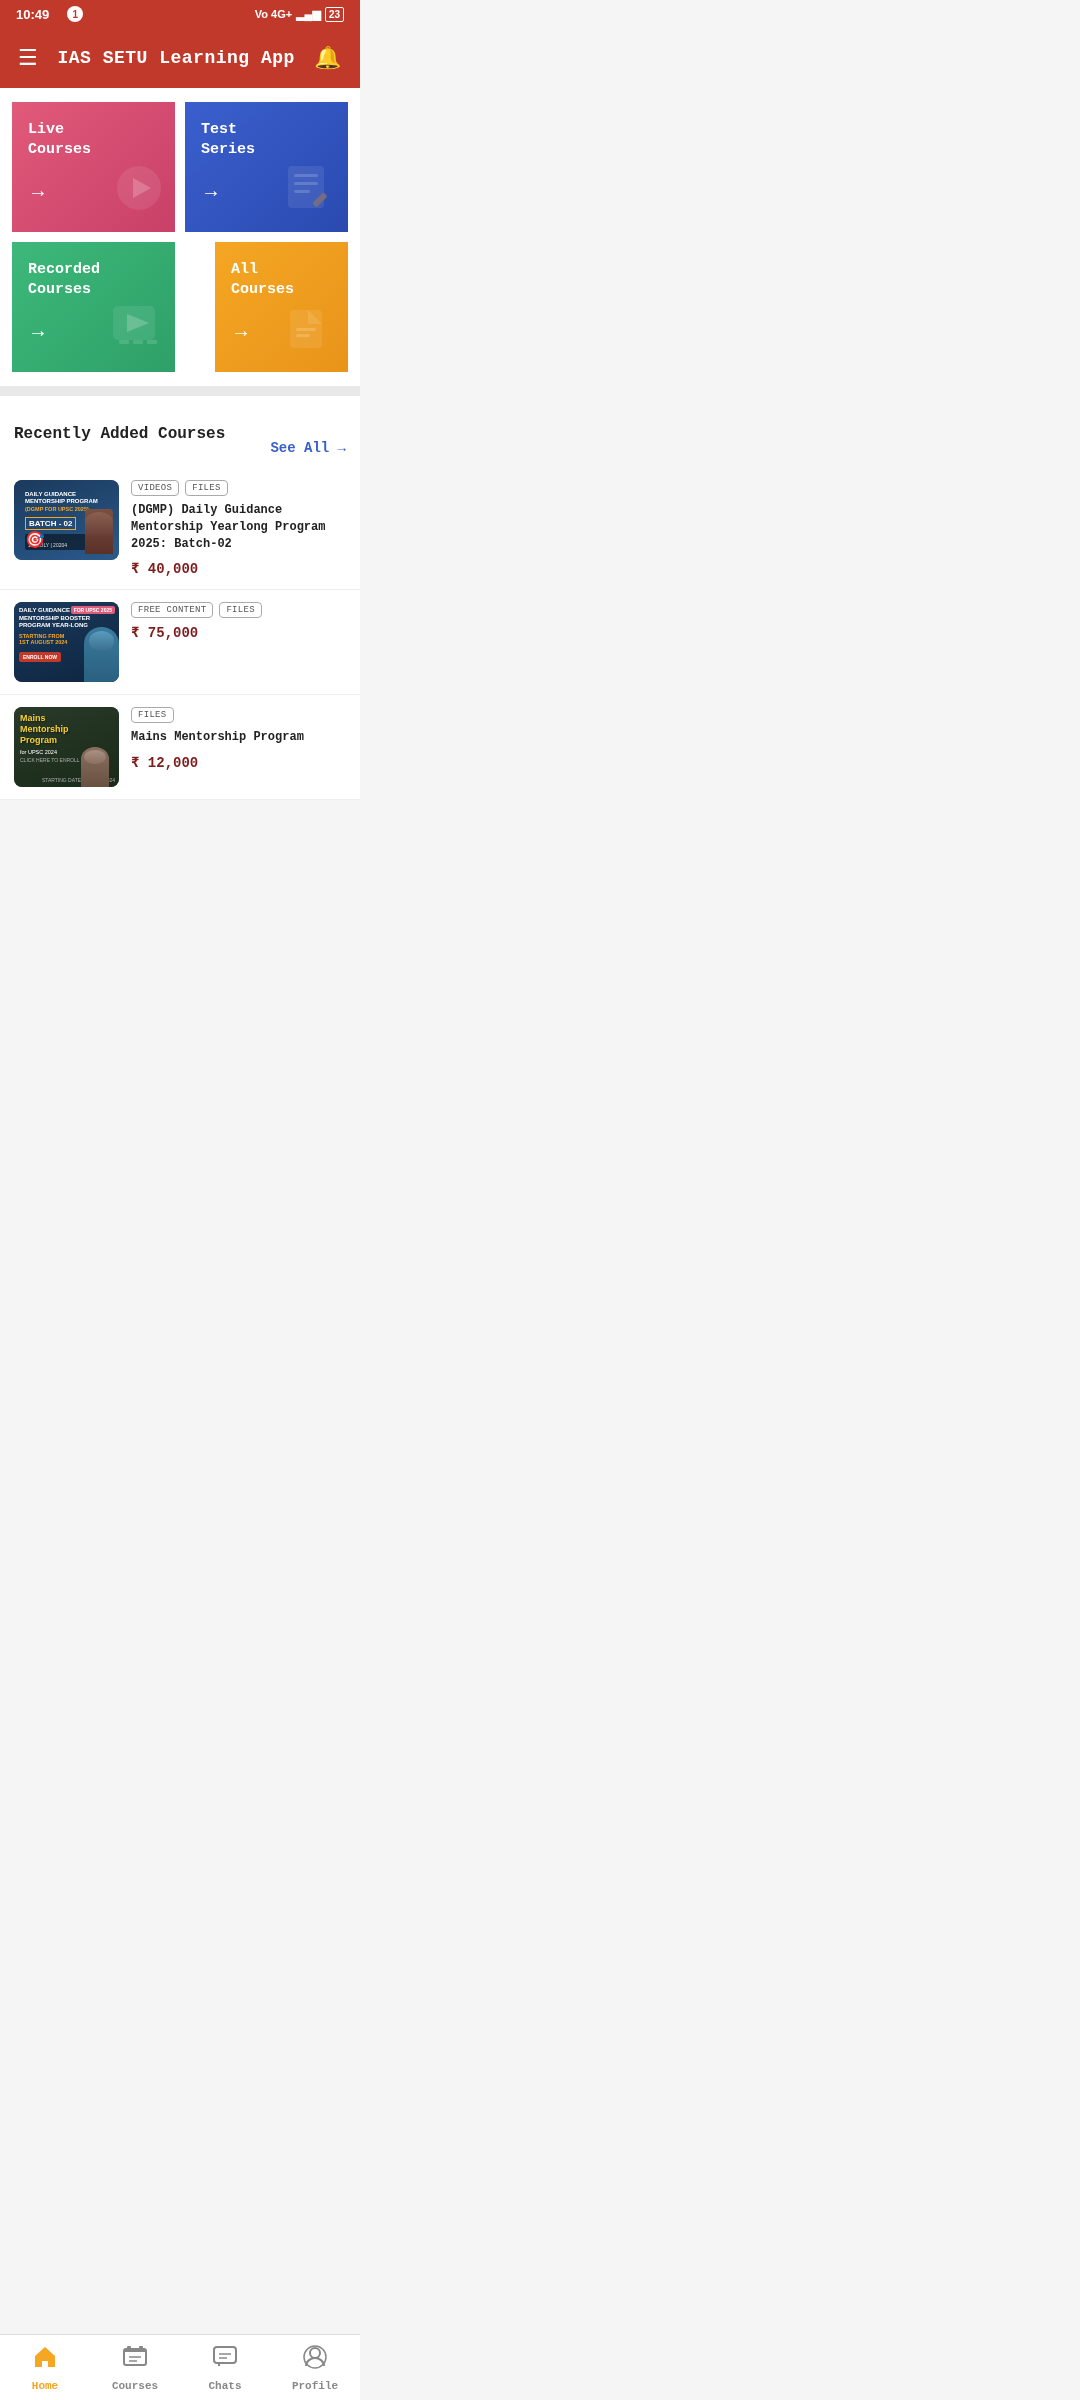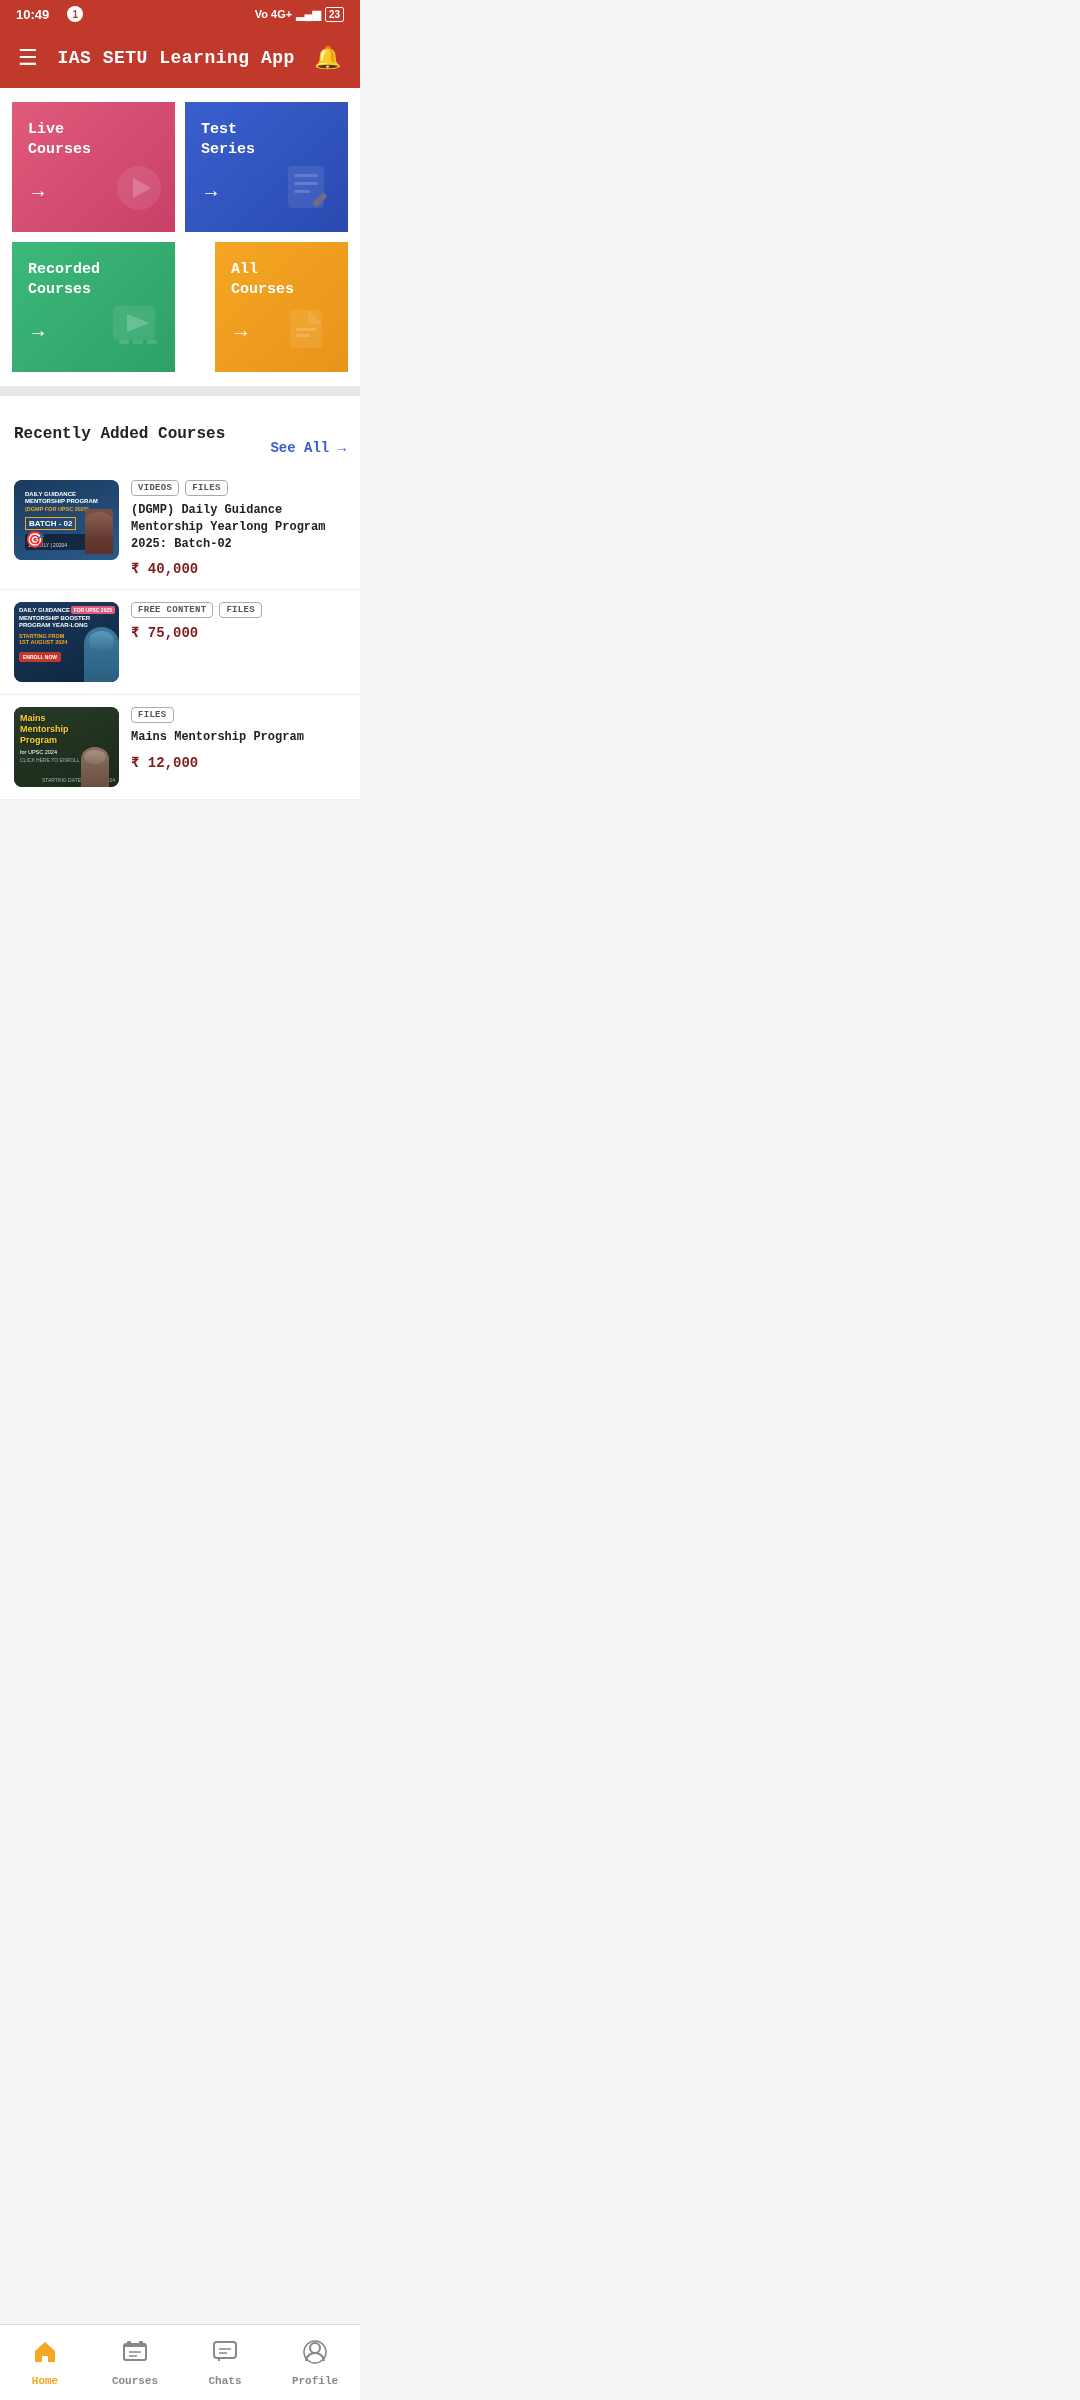--- a/index.html
+++ b/index.html
@@ -169,21 +169,21 @@
       margin-bottom: 6px;
       flex-wrap: wrap;
     }
     .tag {
       border: 1px solid #aaa;
       border-radius: 4px;
       padding: 2px 6px;
       font-size: 9px;
       font-family: 'Courier New', monospace;
       color: #555;
-      font-weight: 700;
+      font-weight: 400;
       letter-spacing: 0.3px;
     }
     .course-name {
       font-size: 12px;
       font-weight: 600;
       font-family: 'Courier New', monospace;
       color: #222;
       line-height: 1.4;
       margin-bottom: 8px;
     }
@@ -197,21 +197,21 @@
     
     .bottom-nav {
       position: fixed;
       bottom: 0;
       width: 360px;
       background: white;
       border-top: 1px solid #ddd;
       display: flex;
       justify-content: flex-start;
       align-items: center;
-      height: 76px;
+      height: 66px;
       z-index: 100;
     }
     .nav-item {
       display: flex;
       flex-direction: column;
       align-items: center;
       gap: 4px;
       cursor: pointer;
       flex: 1;
       padding: 8px 0;

